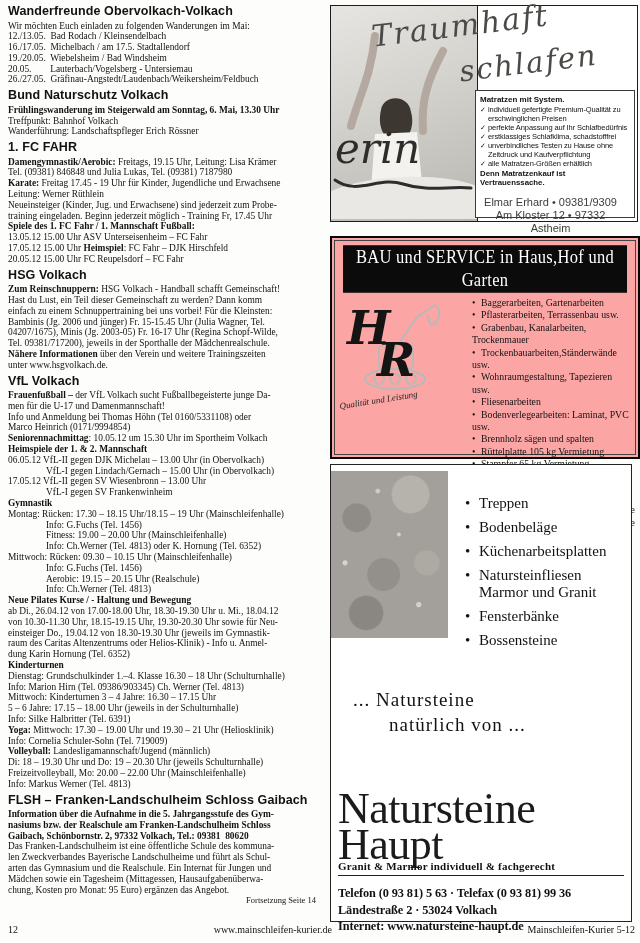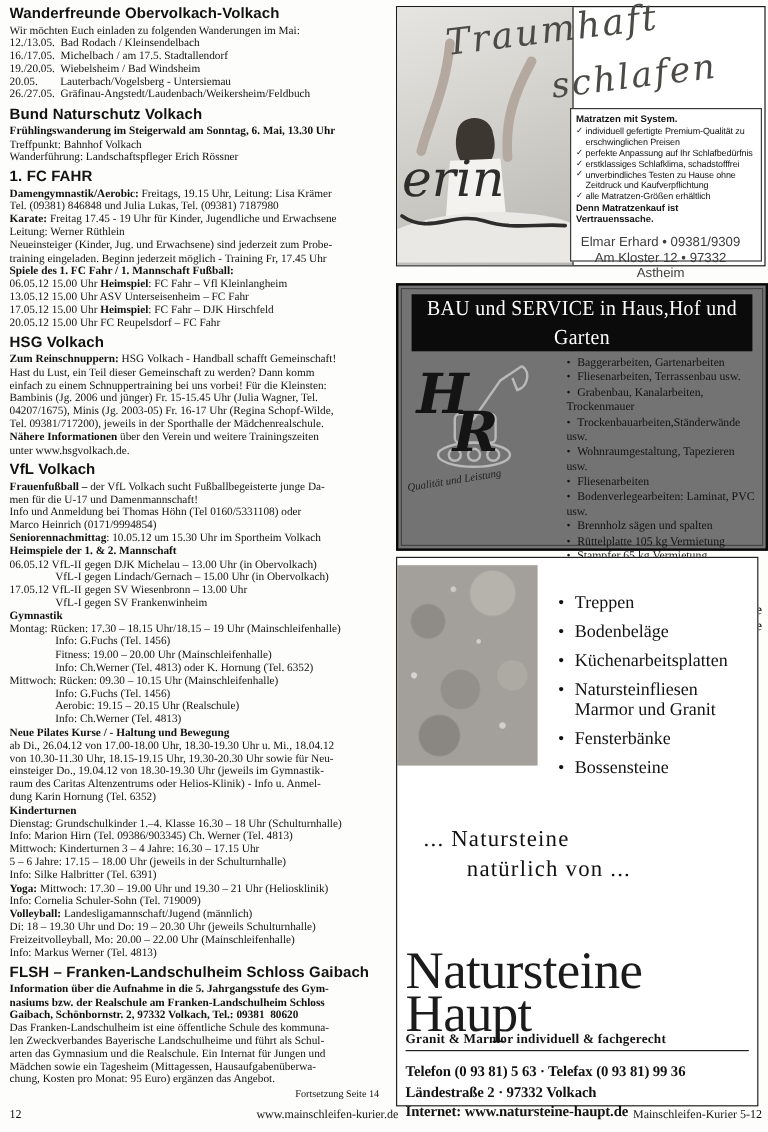--- a/index.html
+++ b/index.html
@@ -38,21 +38,21 @@
        font-family:"Liberation Sans",sans-serif;}
   .erin-head{font-size:8px;font-weight:bold;margin-bottom:1px;}
   .erin-bullet{display:flex;font-size:7.5px;line-height:9px;letter-spacing:-.1px;}
   .erin-bullet .chk{width:8px;flex:0 0 8px;font-size:7px;}
   .erin-tag{font-size:7.8px;font-weight:bold;margin-top:1px;}
   .erin-contact{margin-top:9px;text-align:center;font-size:11px;line-height:13px;color:#3d3d3d;
        border-bottom:2px solid #14532d;padding-bottom:4px;margin-left:2px;margin-right:12px;}
 
   
   #ad-hr{position:absolute;left:330px;top:236px;width:306px;height:219px;
-       border:2px solid #080808;background:#737373;}
+       border:2px solid #080808;background:#fca5a5;}
   .hr-inner{position:absolute;inset:2px;border:1px solid #444;}
   .hr-banner{margin:6px 8px 2px;background:#0b0b0b;color:#fff;text-align:center;
        font-size:16.5px;line-height:22px;transform:scaleY(1.08);letter-spacing:.3px;}
   .hr-body{display:flex;padding:2px 6px 0 4px;}
   .hr-logo{position:relative;width:104px;height:122px;flex:0 0 104px;}
   .hr-mono{position:absolute;font-family:"DejaVu Serif",serif;font-style:italic;
        font-weight:bold;color:#141414;}
   .hr-h{left:8px;top:6px;font-size:46px;}
   .hr-r{left:38px;top:38px;font-size:46px;}
   .hr-slogan{position:absolute;left:0px;top:100px;font-size:9px;font-style:italic;
@@ -108,21 +108,20 @@
       <div class="bline"><span>Treffpunkt: Bahnhof Volkach</span></div>
       <div class="bline"><span>Wanderführung: Landschaftspfleger Erich Rössner</span></div>
       <div class="article-heading">1. FC FAHR</div>
       <div class="bline"><b>Damengymnastik/Aerobic:</b><span> Freitags, 19.15 Uhr, Leitung: Lisa Krämer</span></div>
       <div class="bline"><span>Tel. (09381) 846848 und Julia Lukas, Tel. (09381) 7187980</span></div>
       <div class="bline"><b>Karate:</b><span> Freitag 17.45 - 19 Uhr für Kinder, Jugendliche und Erwachsene</span></div>
       <div class="bline"><span>Leitung: Werner Rüthlein</span></div>
       <div class="bline"><span>Neueinsteiger (Kinder, Jug. und Erwachsene) sind jederzeit zum Probe-</span></div>
       <div class="bline"><span>training eingeladen. Beginn jederzeit möglich - Training Fr, 17.45 Uhr</span></div>
       <div class="bline"><b>Spiele des 1. FC Fahr / 1. Mannschaft Fußball:</b></div>
-      <div class="bline"><span>06.05.12 15.00 Uhr </span><b>Heimspiel</b><span>: FC Fahr – Vfl Kleinlangheim</span></div>
       <div class="bline"><span>13.05.12 15.00 Uhr ASV Unterseisenheim – FC Fahr</span></div>
       <div class="bline"><span>17.05.12 15.00 Uhr </span><b>Heimspiel</b><span>: FC Fahr – DJK Hirschfeld</span></div>
       <div class="bline"><span>20.05.12 15.00 Uhr FC Reupelsdorf – FC Fahr</span></div>
       <div class="article-heading">HSG Volkach</div>
       <div class="bline"><b>Zum Reinschnuppern:</b><span> HSG Volkach - Handball schafft Gemeinschaft!</span></div>
       <div class="bline"><span>Hast du Lust, ein Teil dieser Gemeinschaft zu werden? Dann komm</span></div>
       <div class="bline"><span>einfach zu einem Schnuppertraining bei uns vorbei! Für die Kleinsten:</span></div>
       <div class="bline"><span>Bambinis (Jg. 2006 und jünger) Fr. 15-15.45 Uhr (Julia Wagner, Tel.</span></div>
       <div class="bline"><span>04207/1675), Minis (Jg. 2003-05) Fr. 16-17 Uhr (Regina Schopf-Wilde,</span></div>
       <div class="bline"><span>Tel. 09381/717200), jeweils in der Sporthalle der Mädchenrealschule.</span></div>
@@ -243,21 +242,21 @@
             <circle cx="56" cy="84" r="5"></circle>
             <circle cx="72" cy="84" r="5"></circle>
           </g>
         </svg>
         <div class="hr-mono hr-h">H</div>
         <div class="hr-mono hr-r">R</div>
         <div class="hr-slogan">Qualität und Leistung</div>
       </div>
       <div class="hr-list" id="hr-bullets">
           <div><span class="dot">•</span><span>Baggerarbeiten, Gartenarbeiten</span></div>
-          <div><span class="dot">•</span><span>Fliesenarbeiten, Terrassenbau usw.</span></div>
+          <div><span class="dot">•</span><span>Pflasterarbeiten, Terrassenbau usw.</span></div>
           <div><span class="dot">•</span><span>Grabenbau, Kanalarbeiten, Trockenmauer</span></div>
           <div><span class="dot">•</span><span>Trockenbauarbeiten,Ständerwände usw.</span></div>
           <div><span class="dot">•</span><span>Wohnraumgestaltung, Tapezieren usw.</span></div>
           <div><span class="dot">•</span><span>Fliesenarbeiten</span></div>
           <div><span class="dot">•</span><span>Bodenverlegearbeiten: Laminat, PVC usw.</span></div>
           <div><span class="dot">•</span><span>Brennholz sägen und spalten</span></div>
           <div><span class="dot">•</span><span>Rüttelplatte 105 kg Vermietung</span></div>
           <div><span class="dot">•</span><span>Stampfer 65 kg Vermietung</span></div>
         </div>
     </div>
@@ -293,21 +292,21 @@
     </div>
   <div class="haupt-slogan">
     <span>... Natursteine</span>
     <span class="l2">natürlich von ...</span>
   </div>
   <div class="haupt-brand">
     <div class="haupt-name">Natursteine Haupt</div>
     <div class="haupt-sub">Granit &amp; Marmor individuell &amp; fachgerecht</div>
     <hr class="haupt-rule">
     <div class="haupt-tel">Telefon (0 93 81) 5 63 · Telefax (0 93 81) 99 36</div>
-    <div class="haupt-adr">Ländestraße 2  ·  97332 Volkach</div>
+    <div class="haupt-adr">Ländestraße 2  ·  53024 Volkach</div>
     <div class="haupt-web">Internet: www.natursteine-haupt.de</div>
   </div>
 </div>
 
 <div class="footer">
   <div>12</div>
   <div class="fc">www.mainschleifen-kurier.de</div>
   <div class="fr">Mainschleifen-Kurier 5-12</div>
 </div>
 

